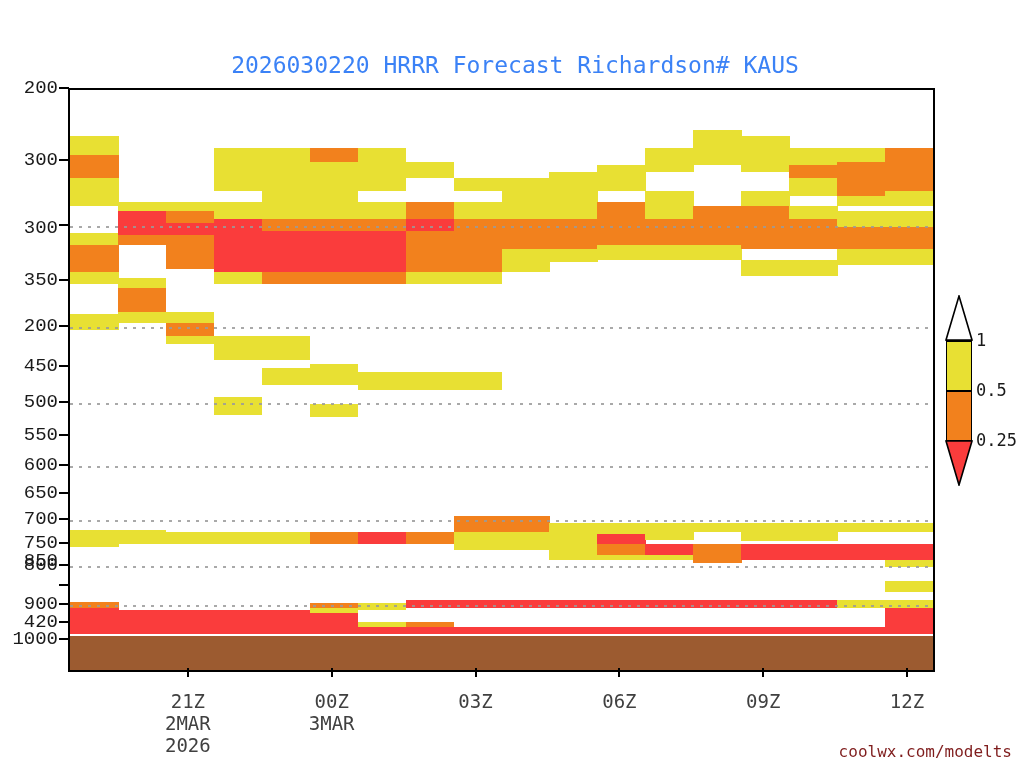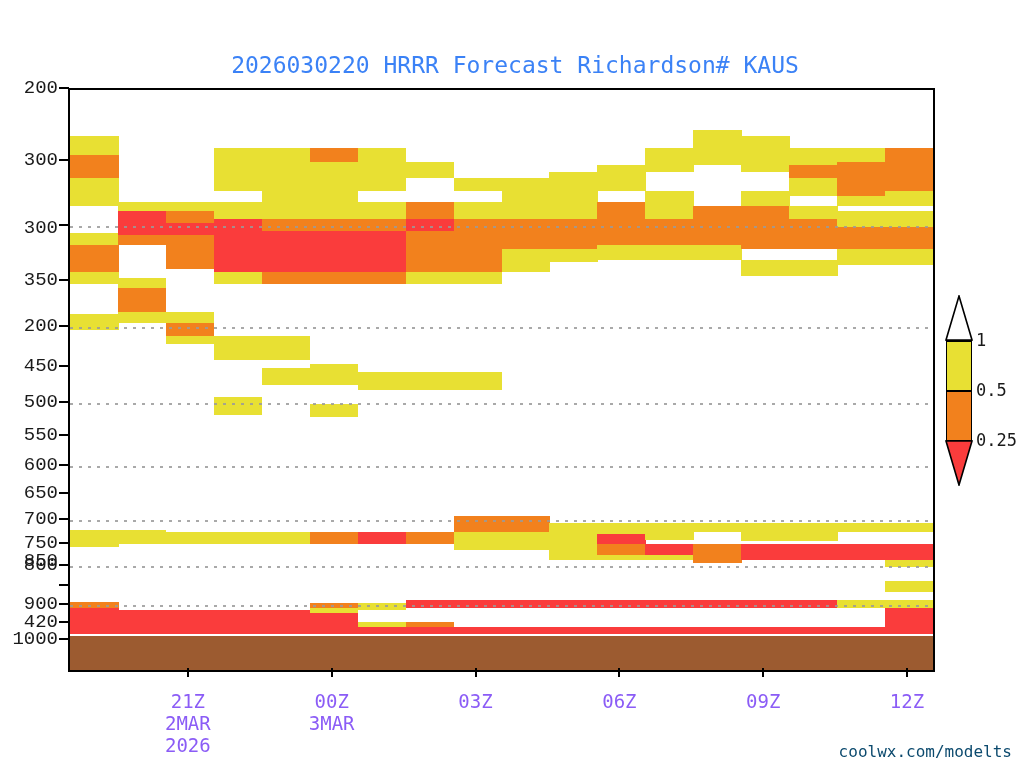--- a/index.html
+++ b/index.html
@@ -38,30 +38,30 @@
     position:absolute;right:1024px;text-align:right;white-space:nowrap;
     font-family:"DejaVu Sans Mono",monospace;font-size:19px;color:#1a1a1a;
   }
   .ylabwrap{position:absolute;left:0;top:0;width:62px;height:584px;}
   .ylabwrap .ylab{right:4px;transform:translateY(-50%);font-family:Liberation Mono, monospace;}
 
   .xtick{position:absolute;top:0;width:2px;height:9px;background:#000;}
   .xlabwrap{position:absolute;left:68px;top:676px;width:867px;height:90px;}
   .xlab{
     position:absolute;transform:translateX(-50%);text-align:center;white-space:pre;
-    font-family:"DejaVu Sans Mono",monospace;font-size:19px;color:#8b5cf6;line-height:22px;
+    font-family:"DejaVu Sans Mono",monospace;font-size:19px;color:#404040;line-height:22px;
   }
 
   .axtitle{
     position:absolute;left:68px;top:729px;width:867px;text-align:center;
     font-family:"DejaVu Sans Mono",monospace;font-size:26px;color:#000;white-space:pre;
   }
   .credit{
     position:absolute;right:12px;top:742px;
-    font-family:"DejaVu Sans Mono",monospace;font-size:16px;color:#0c4a6e;white-space:pre;
+    font-family:"DejaVu Sans Mono",monospace;font-size:16px;color:#7f1d1d;white-space:pre;
   }
 
   
   #cbar{position:absolute;left:946px;top:296px;width:78px;height:185px;}
   .cbseg{position:absolute;left:0;width:26px;box-sizing:border-box;
          border-left:1.5px solid #000;border-right:1.5px solid #000;}
   .cbline{position:absolute;left:0;width:26px;height:1.5px;background:#000;}
   .cbtri{position:absolute;left:0;width:0;height:0;}
   .cblab{position:absolute;left:30px;transform:translateY(-50%);white-space:nowrap;
          font-family:"DejaVu Sans Mono",monospace;font-size:17px;color:#1a1a1a;}

